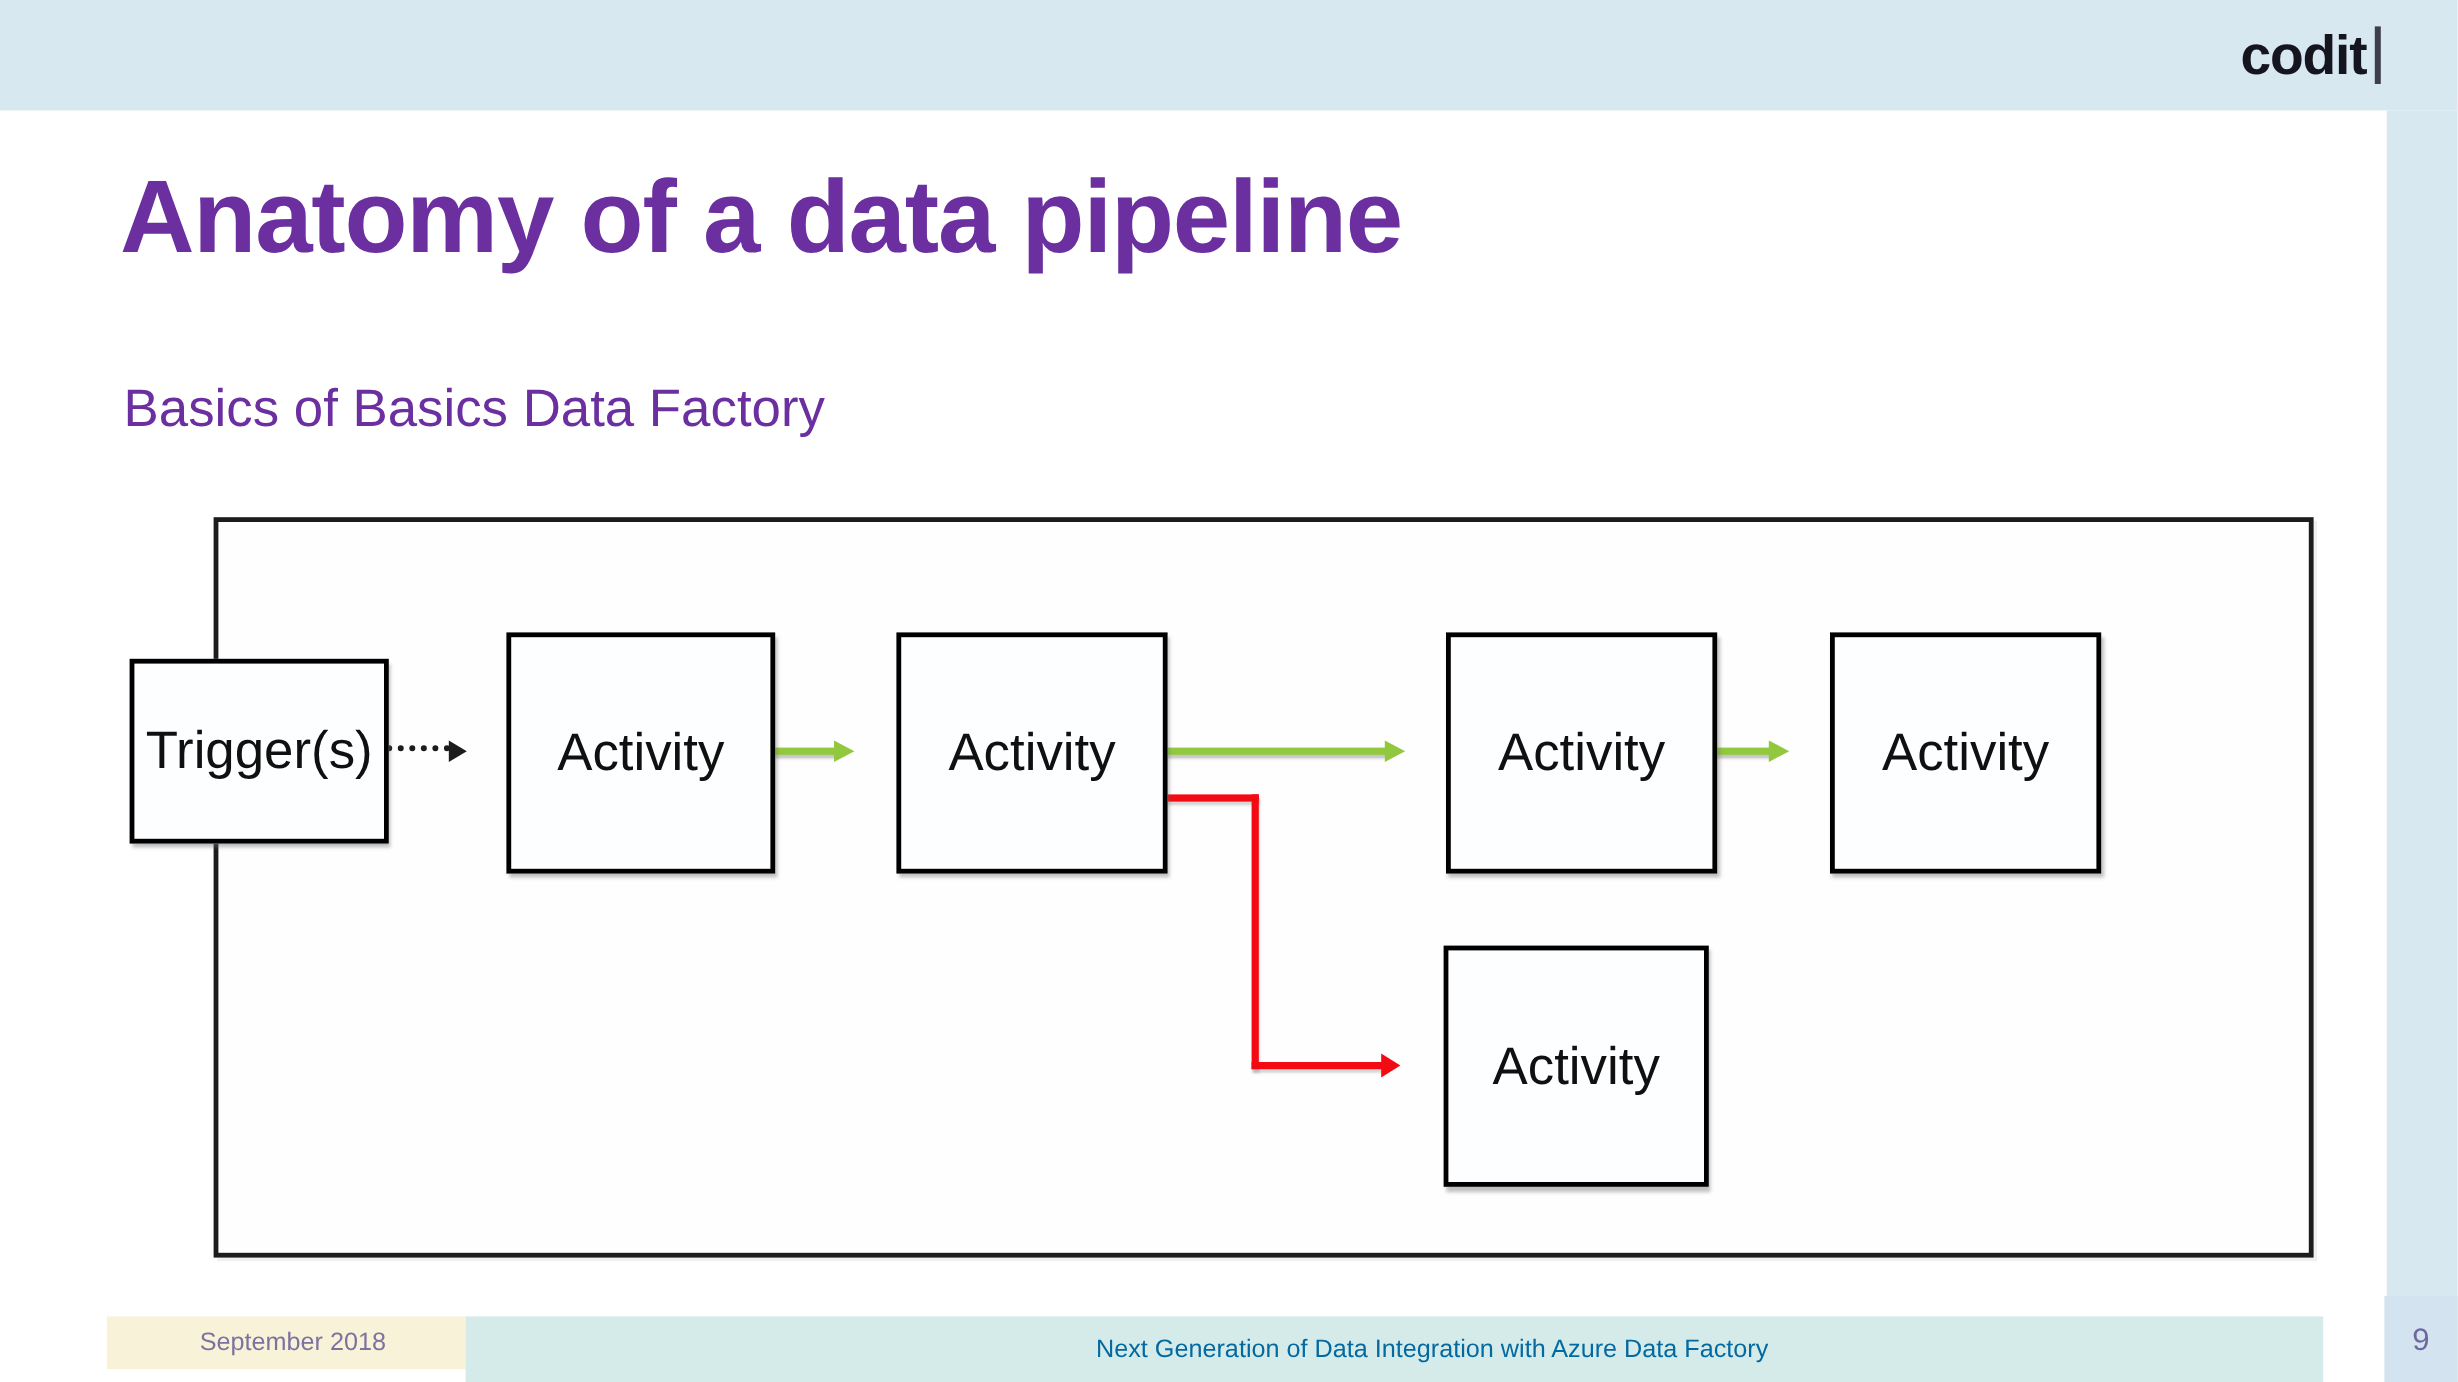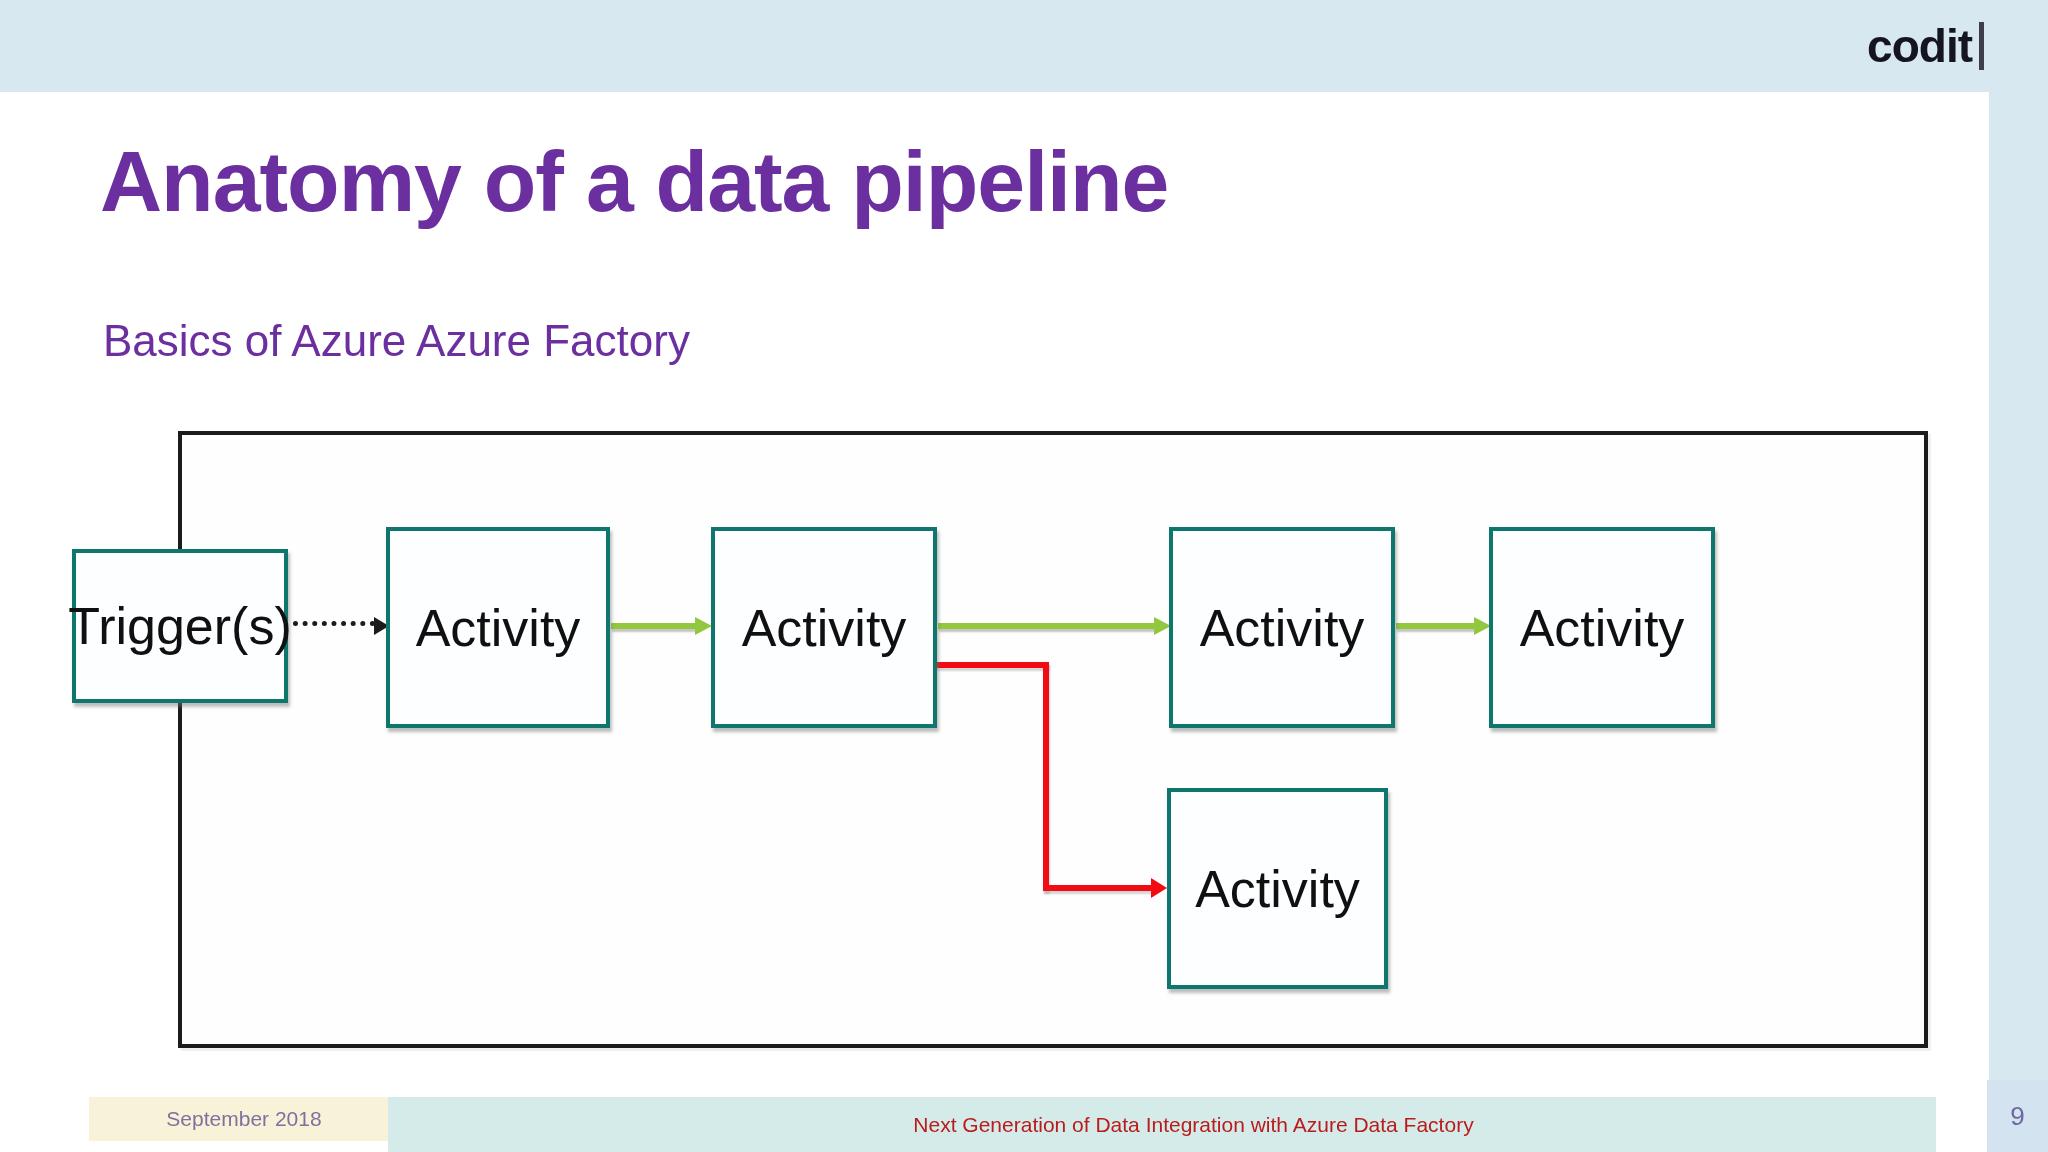--- a/index.html
+++ b/index.html
@@ -17,23 +17,23 @@
   .logo-text{font-size:46px;font-weight:bold;color:#15151f;letter-spacing:-1px;}
   .logo-bar{width:5px;height:48px;background:#3f3f4c;}
 
   
   .slide-title{left:100px;top:132px;font-size:86px;color:#6b2fa0;letter-spacing:-1px;white-space:nowrap;font-weight:bold;}
   .slide-subtitle{left:103px;top:316px;font-size:44px;color:#6b2fa0;white-space:nowrap;}
 
   
   .pipeline-container{left:178px;top:431px;width:1750px;height:617px;
     border:4px solid #1c1c1c;background:#fffefe;box-shadow:3px 3px 0 rgba(0,0,0,0.06);}
-  .node{background:#fdfeff;border:4px solid #0f766e;z-index:5;
+  .node{background:#fdfeff;border:4px solid #000000;z-index:5;
     display:flex;align-items:center;justify-content:center;
-    font-size:52px;color:#101010;box-shadow:2px 4px 3px rgba(110,110,110,0.45);}
+    font-size:44px;color:#101010;box-shadow:2px 4px 3px rgba(110,110,110,0.45);margin-left:36px;}
   .node-trigger{left:72px;top:549px;width:216px;height:154px;}
   .node-a1{left:386px;top:527px;width:224px;height:201px;}
   .node-a2{left:711px;top:527px;width:226px;height:201px;}
   .node-a3{left:1169px;top:527px;width:226px;height:201px;}
   .node-a4{left:1489px;top:527px;width:226px;height:201px;}
   .node-a5{left:1167px;top:788px;width:221px;height:201px;}
 
   
   .arrow-line{z-index:4;}
   .dotted-line{left:293px;top:621px;width:82px;height:0;border-top:5px dotted #1c1c1c;}
@@ -54,37 +54,37 @@
   .r-h2{left:1043px;top:885px;width:110px;height:6px;}
   .red-head{left:1151px;top:878px;width:0;height:0;
     border-top:10px solid transparent;border-bottom:10px solid transparent;border-left:16px solid #f20b13;}
 
   
   .footer-date-block{left:89px;top:1097px;width:299px;height:44px;background:#f8f2d8;
     display:flex;align-items:center;}
   .footer-date-text{padding-left:11px;font-size:21px;color:#7d729f;}
   .footer-title-block{left:388px;top:1097px;width:1548px;height:55px;background:#d5ebe9;
     display:flex;align-items:center;}
-  .footer-title-text{padding-left:15px;font-size:21px;color:#b91c1c;margin-left:48px;}
+  .footer-title-text{padding-left:15px;font-size:21px;color:#0369a1;margin-left:48px;}
   .page-number-block{left:1987px;top:1080px;width:61px;height:72px;background:#d3e3f0;z-index:6;
     display:flex;align-items:center;justify-content:center;}
   .page-number-text{font-size:26px;color:#6f679f;}
 </style>
 </head>
 <body>
 
 <div class="abs header-bar"></div>
 <div class="abs right-strip"></div>
 <div class="abs logo-wrap">
   <span class="logo-text">codit</span>
   <span class="logo-bar"></span>
 </div>
 
 <div class="abs slide-title">Anatomy of a data pipeline</div>
-<div class="abs slide-subtitle">Basics of Azure Azure Factory</div>
+<div class="abs slide-subtitle">Basics of Basics Data Factory</div>
 
 <div class="abs pipeline-container"></div>
 
 <div class="abs node node-trigger">
   <span>Trigger(s)</span>
 </div>
 <div class="abs node node-a1">
   <span>Activity</span>
 </div>
 <div class="abs node node-a2">

